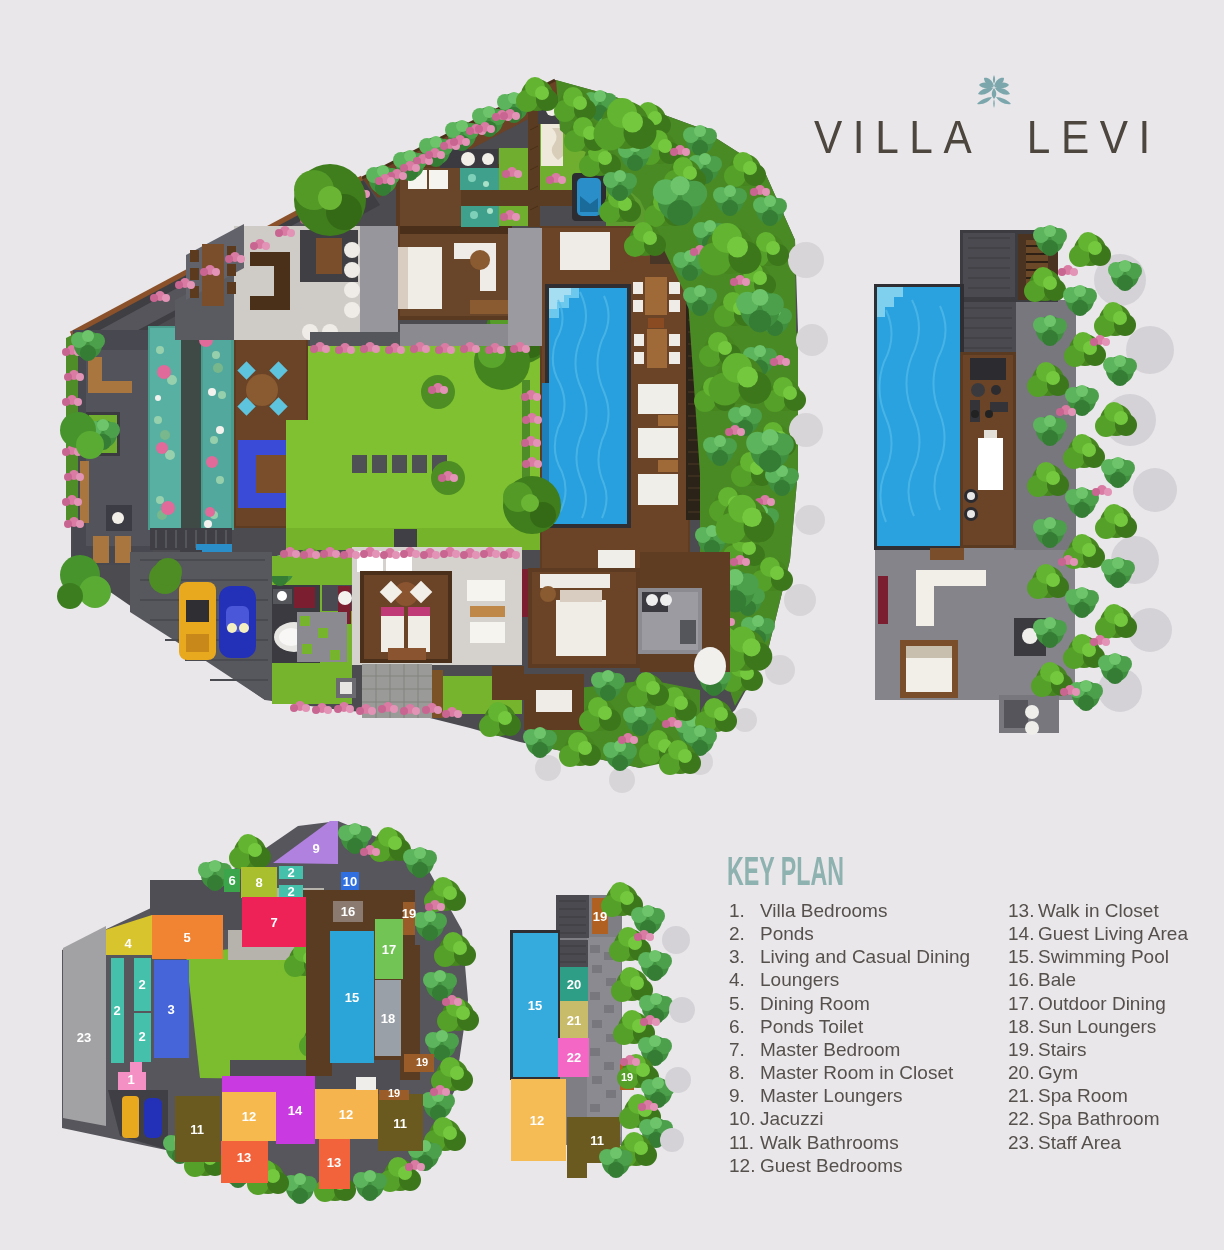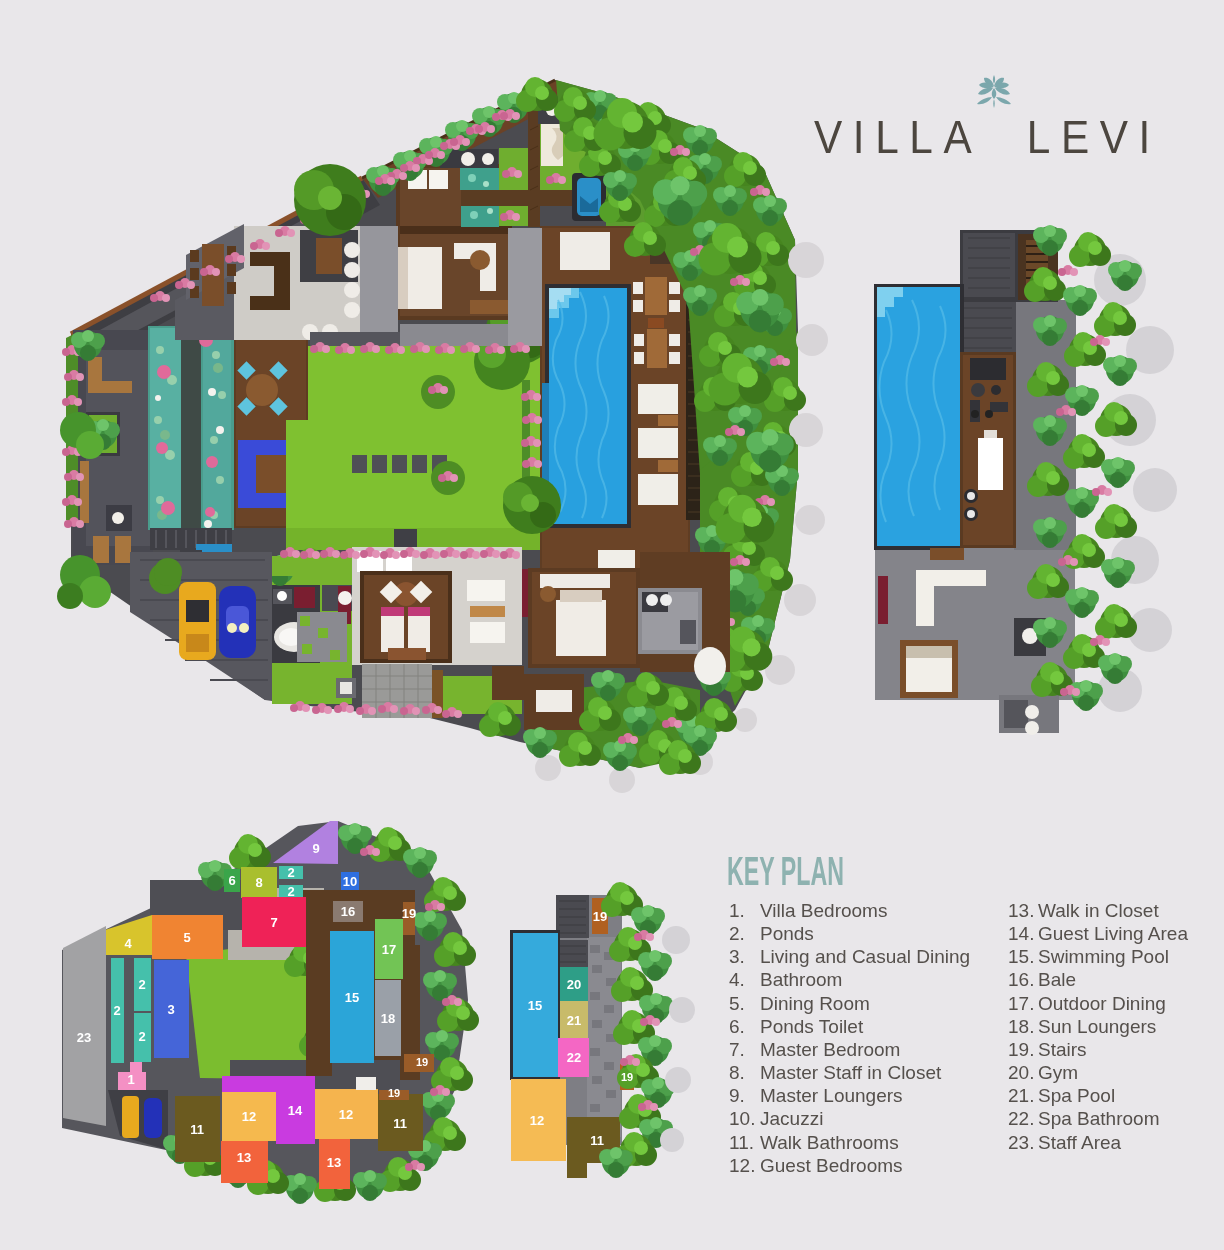--- a/index.html
+++ b/index.html
@@ -959,37 +959,37 @@
 <tr>
             <td class="n">2.</td>
             <td>Ponds</td>
           </tr>
 <tr>
             <td class="n">3.</td>
             <td>Living and Casual Dining</td>
           </tr>
 <tr>
             <td class="n">4.</td>
-            <td>Bathroom</td>
+            <td>Loungers</td>
           </tr>
 <tr>
             <td class="n">5.</td>
             <td>Dining Room</td>
           </tr>
 <tr>
             <td class="n">6.</td>
             <td>Ponds Toilet</td>
           </tr>
 <tr>
             <td class="n">7.</td>
             <td>Master Bedroom</td>
           </tr>
 <tr>
             <td class="n">8.</td>
-            <td>Master Staff in Closet</td>
+            <td>Master Room in Closet</td>
           </tr>
 <tr>
             <td class="n">9.</td>
             <td>Master Loungers</td>
           </tr>
 <tr>
             <td class="n">10.</td>
             <td>Jacuzzi</td>
           </tr>
 <tr>
@@ -1033,21 +1033,21 @@
 <tr>
             <td class="n">19.</td>
             <td>Stairs</td>
           </tr>
 <tr>
             <td class="n">20.</td>
             <td>Gym</td>
           </tr>
 <tr>
             <td class="n">21.</td>
-            <td>Spa Pool</td>
+            <td>Spa Room</td>
           </tr>
 <tr>
             <td class="n">22.</td>
             <td>Spa Bathroom</td>
           </tr>
 <tr>
             <td class="n">23.</td>
             <td>Staff Area</td>
           </tr>
 </tbody>

